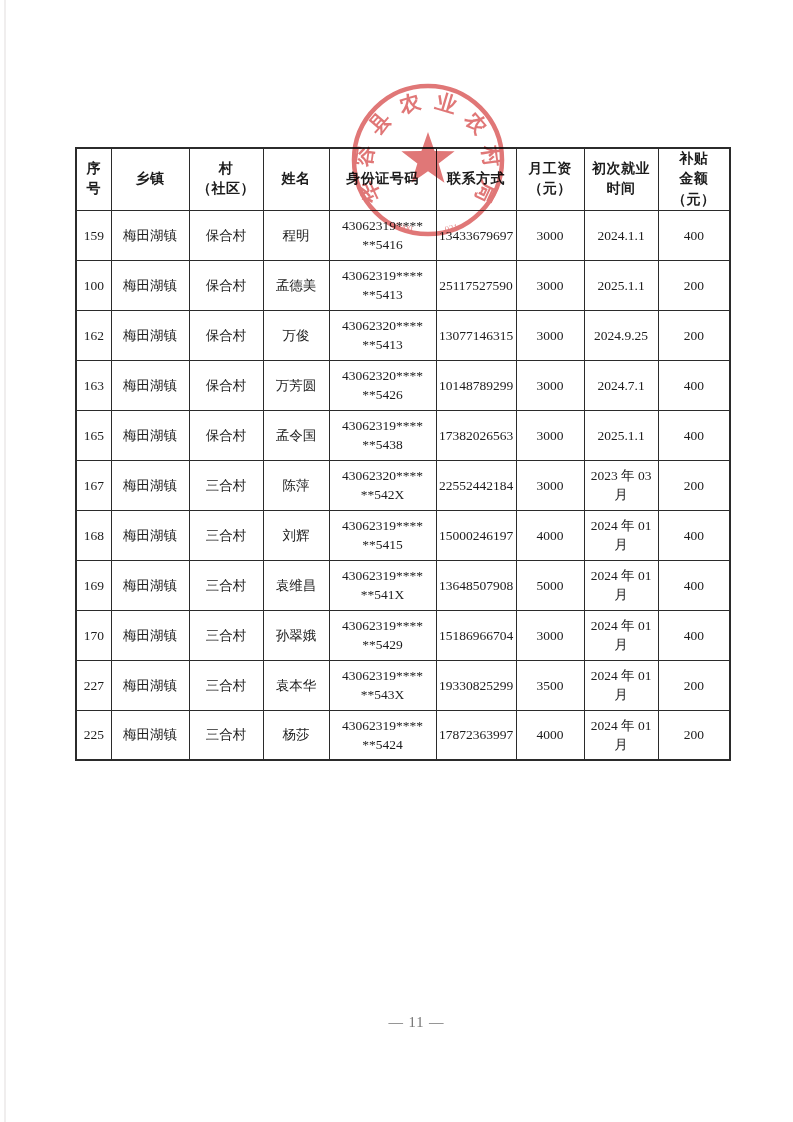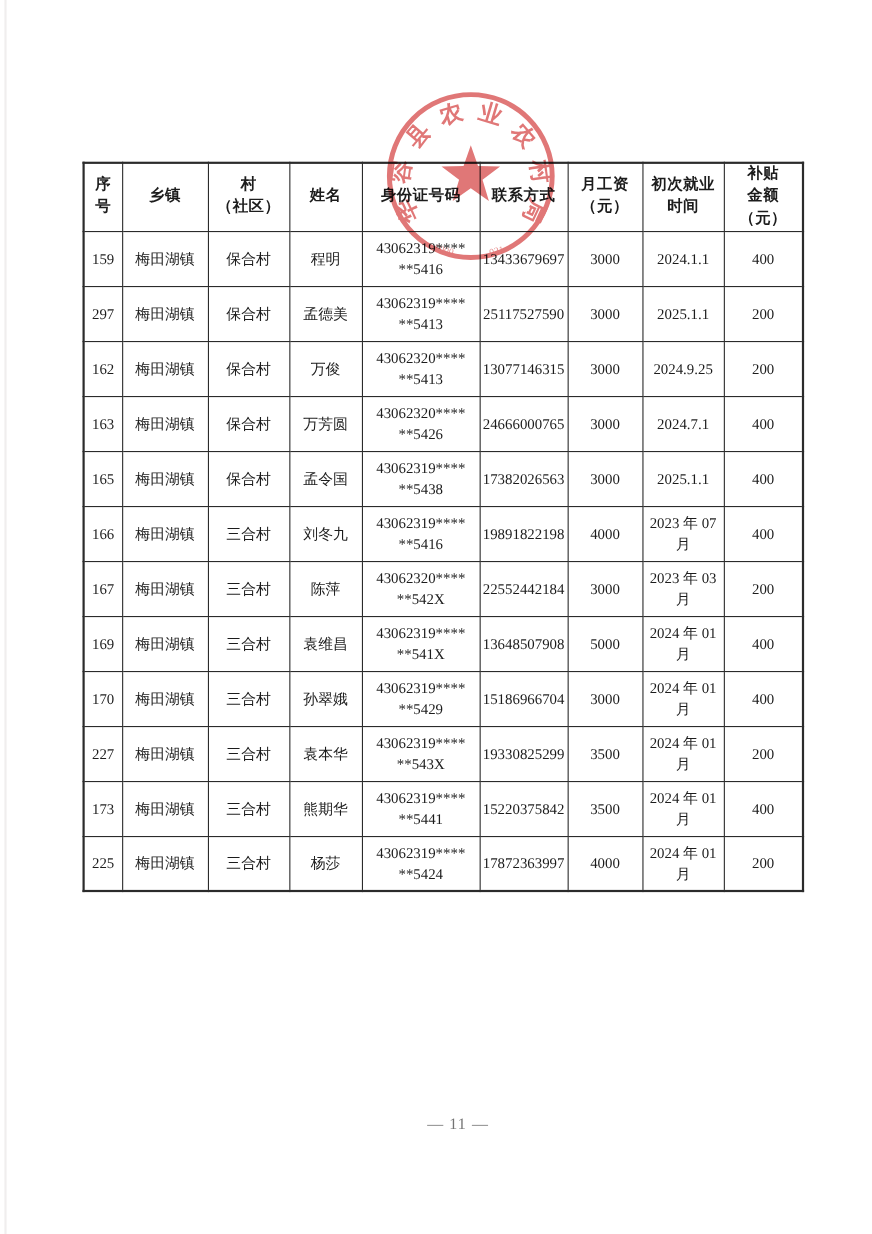--- a/index.html
+++ b/index.html
@@ -113,21 +113,21 @@
           <td>保合村</td>
           <td>程明</td>
           <td>43062319****
 **5416</td>
           <td>13433679697</td>
           <td>3000</td>
           <td>2024.1.1</td>
           <td>400</td>
         </tr>
         <tr>
-          <td>297</td>
+          <td>100</td>
           <td>梅田湖镇</td>
           <td>保合村</td>
           <td>孟德美</td>
           <td>43062319****
 **5413</td>
           <td>25117527590</td>
           <td>3000</td>
           <td>2025.1.1</td>
           <td>200</td>
         </tr>
@@ -143,62 +143,62 @@
           <td>2024.9.25</td>
           <td>200</td>
         </tr>
         <tr>
           <td>163</td>
           <td>梅田湖镇</td>
           <td>保合村</td>
           <td>万芳圆</td>
           <td>43062320****
 **5426</td>
-          <td>24666000765</td>
+          <td>10148789299</td>
           <td>3000</td>
           <td>2024.7.1</td>
           <td>400</td>
         </tr>
         <tr>
           <td>165</td>
           <td>梅田湖镇</td>
           <td>保合村</td>
           <td>孟令国</td>
           <td>43062319****
 **5438</td>
           <td>17382026563</td>
           <td>3000</td>
           <td>2025.1.1</td>
-          <td>400</td>
-        </tr>
-        <tr>
-          <td>166</td>
-          <td>梅田湖镇</td>
-          <td>三合村</td>
-          <td>刘冬九</td>
-          <td>43062319****
-**5416</td>
-          <td>19891822198</td>
-          <td>4000</td>
-          <td>2023 年 07 月</td>
           <td>400</td>
         </tr>
         <tr>
           <td>167</td>
           <td>梅田湖镇</td>
           <td>三合村</td>
           <td>陈萍</td>
           <td>43062320****
 **542X</td>
           <td>22552442184</td>
           <td>3000</td>
           <td>2023 年 03 月</td>
           <td>200</td>
         </tr>
         <tr>
+          <td>168</td>
+          <td>梅田湖镇</td>
+          <td>三合村</td>
+          <td>刘辉</td>
+          <td>43062319****
+**5415</td>
+          <td>15000246197</td>
+          <td>4000</td>
+          <td>2024 年 01 月</td>
+          <td>400</td>
+        </tr>
+        <tr>
           <td>169</td>
           <td>梅田湖镇</td>
           <td>三合村</td>
           <td>袁维昌</td>
           <td>43062319****
 **541X</td>
           <td>13648507908</td>
           <td>5000</td>
           <td>2024 年 01 月</td>
           <td>400</td>
@@ -219,32 +219,20 @@
           <td>227</td>
           <td>梅田湖镇</td>
           <td>三合村</td>
           <td>袁本华</td>
           <td>43062319****
 **543X</td>
           <td>19330825299</td>
           <td>3500</td>
           <td>2024 年 01 月</td>
           <td>200</td>
-        </tr>
-        <tr>
-          <td>173</td>
-          <td>梅田湖镇</td>
-          <td>三合村</td>
-          <td>熊期华</td>
-          <td>43062319****
-**5441</td>
-          <td>15220375842</td>
-          <td>3500</td>
-          <td>2024 年 01 月</td>
-          <td>400</td>
         </tr>
         <tr>
           <td>225</td>
           <td>梅田湖镇</td>
           <td>三合村</td>
           <td>杨莎</td>
           <td>43062319****
 **5424</td>
           <td>17872363997</td>
           <td>4000</td>

